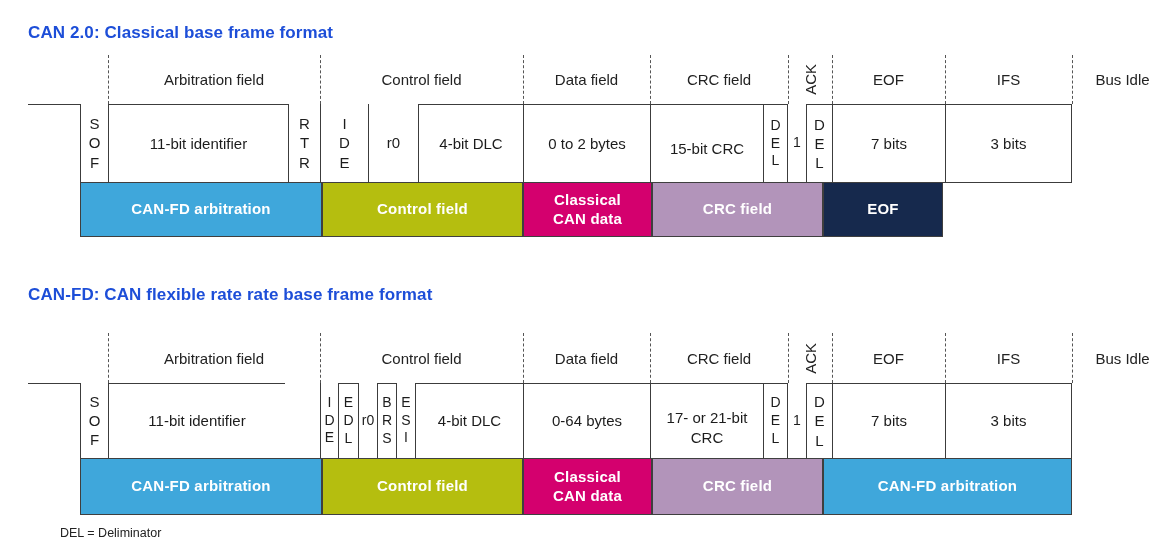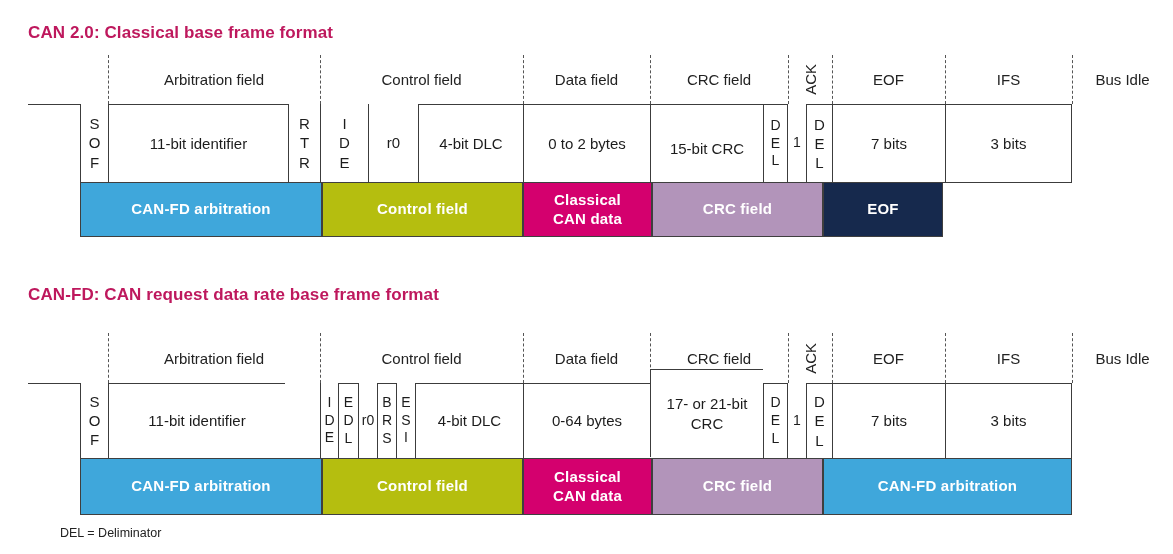--- a/index.html
+++ b/index.html
@@ -1,21 +1,21 @@
 <!DOCTYPE html>
 <html><head>
 <meta charset="utf-8">
 <style>
   html,body{margin:0;padding:0;background:#ffffff;}
   .canvas{
     position:relative;width:1173px;height:554px;background:#fff;
     font-family:"Liberation Sans",sans-serif;color:#1a1a1a;overflow:hidden;
   }
   .title{
-    position:absolute;left:28px;font-size:17px;font-weight:bold;color:#be185d;
+    position:absolute;left:28px;font-size:17px;font-weight:bold;color:#1d4ed8;
     white-space:nowrap;letter-spacing:.1px;
   }
   #title-0{top:12px}
   #title-1{top:274px}
   .layer{position:absolute;inset:0;}
   .hlabel{
     position:absolute;display:flex;align-items:center;justify-content:center;
     font-size:15px;color:#222;text-align:center;white-space:nowrap;
   }
   .vertlab{writing-mode:vertical-rl;transform:rotate(180deg);font-size:15px;color:#222;}
@@ -90,21 +90,21 @@
       <div class="cell bl bt br" style="left: 945px; top: 104px; width: 127px; height: 78px;">3 bits</div>
       <div class="baseline" style="left: 80px; top: 182px; width: 992px; height: 0px;"></div>
       <div class="bar" style="left: 80px; top: 182px; width: 242px; height: 55px; background: rgb(63, 167, 219);">CAN-FD arbitration</div>
       <div class="bar" style="left: 322px; top: 182px; width: 201px; height: 55px; background: rgb(181, 190, 15);">Control field</div>
       <div class="bar" style="left: 523px; top: 182px; width: 129px; height: 55px; background: rgb(212, 0, 110);">Classical
 CAN data</div>
       <div class="bar" style="left: 652px; top: 182px; width: 171px; height: 55px; background: rgb(178, 148, 186);">CRC field</div>
       <div class="bar" style="left: 823px; top: 182px; width: 120px; height: 55px; background: rgb(22, 41, 77);">EOF</div>
     </div>
 
-  <h1 class="title" id="title-1">CAN-FD: CAN request data rate base frame format</h1>
+  <h1 class="title" id="title-1">CAN-FD: CAN flexible rate rate base frame format</h1>
   <div class="layer" id="diagram-1">
       <div class="stepline" style="left: 28px; top: 383px; width: 52px; height: 0px;"></div>
       <div class="dash" style="left: 108px; top: 333px; width: 0px; height: 50px;"></div>
       <div class="dash" style="left: 320px; top: 333px; width: 0px; height: 50px;"></div>
       <div class="dash" style="left: 523px; top: 333px; width: 0px; height: 50px;"></div>
       <div class="dash" style="left: 650px; top: 333px; width: 0px; height: 50px;"></div>
       <div class="dash" style="left: 788px; top: 333px; width: 0px; height: 50px;"></div>
       <div class="dash" style="left: 832px; top: 333px; width: 0px; height: 50px;"></div>
       <div class="dash" style="left: 945px; top: 333px; width: 0px; height: 50px;"></div>
       <div class="dash" style="left: 1072px; top: 333px; width: 0px; height: 50px;"></div>
@@ -130,21 +130,21 @@
 L</div>
       <div class="cell bl narrow" style="left: 358px; top: 383px; width: 19px; height: 75px;">r0</div>
       <div class="cell bl bt narrow" style="left: 377px; top: 383px; width: 19px; height: 75px;">B
 R
 S</div>
       <div class="cell bl narrow" style="left: 396px; top: 383px; width: 19px; height: 75px;">E
 S
 I</div>
       <div class="cell bl bt" style="left: 415px; top: 383px; width: 108px; height: 75px;">4-bit DLC</div>
       <div class="cell bl bt" style="left: 523px; top: 383px; width: 127px; height: 75px;">0-64 bytes</div>
-      <div class="cell bl bt" style="left: 650px; top: 369px; width: 113px; height: 88px;">17- or 21-bit
+      <div class="cell bl bt" style="left: 650px; top: 383px; width: 113px; height: 88px;">17- or 21-bit
 CRC</div>
       <div class="cell bl bt br narrow" style="left: 763px; top: 383px; width: 25px; height: 75px;">D
 E
 L</div>
       <div class="cell narrow" style="left: 788px; top: 383px; width: 18px; height: 75px;">1</div>
       <div class="cell bl bt" style="left: 806px; top: 383px; width: 26px; height: 75px;">D
 E
 L</div>
       <div class="cell bl bt" style="left: 832px; top: 383px; width: 113px; height: 75px;">7 bits</div>
       <div class="cell bl bt br" style="left: 945px; top: 383px; width: 127px; height: 75px;">3 bits</div>

